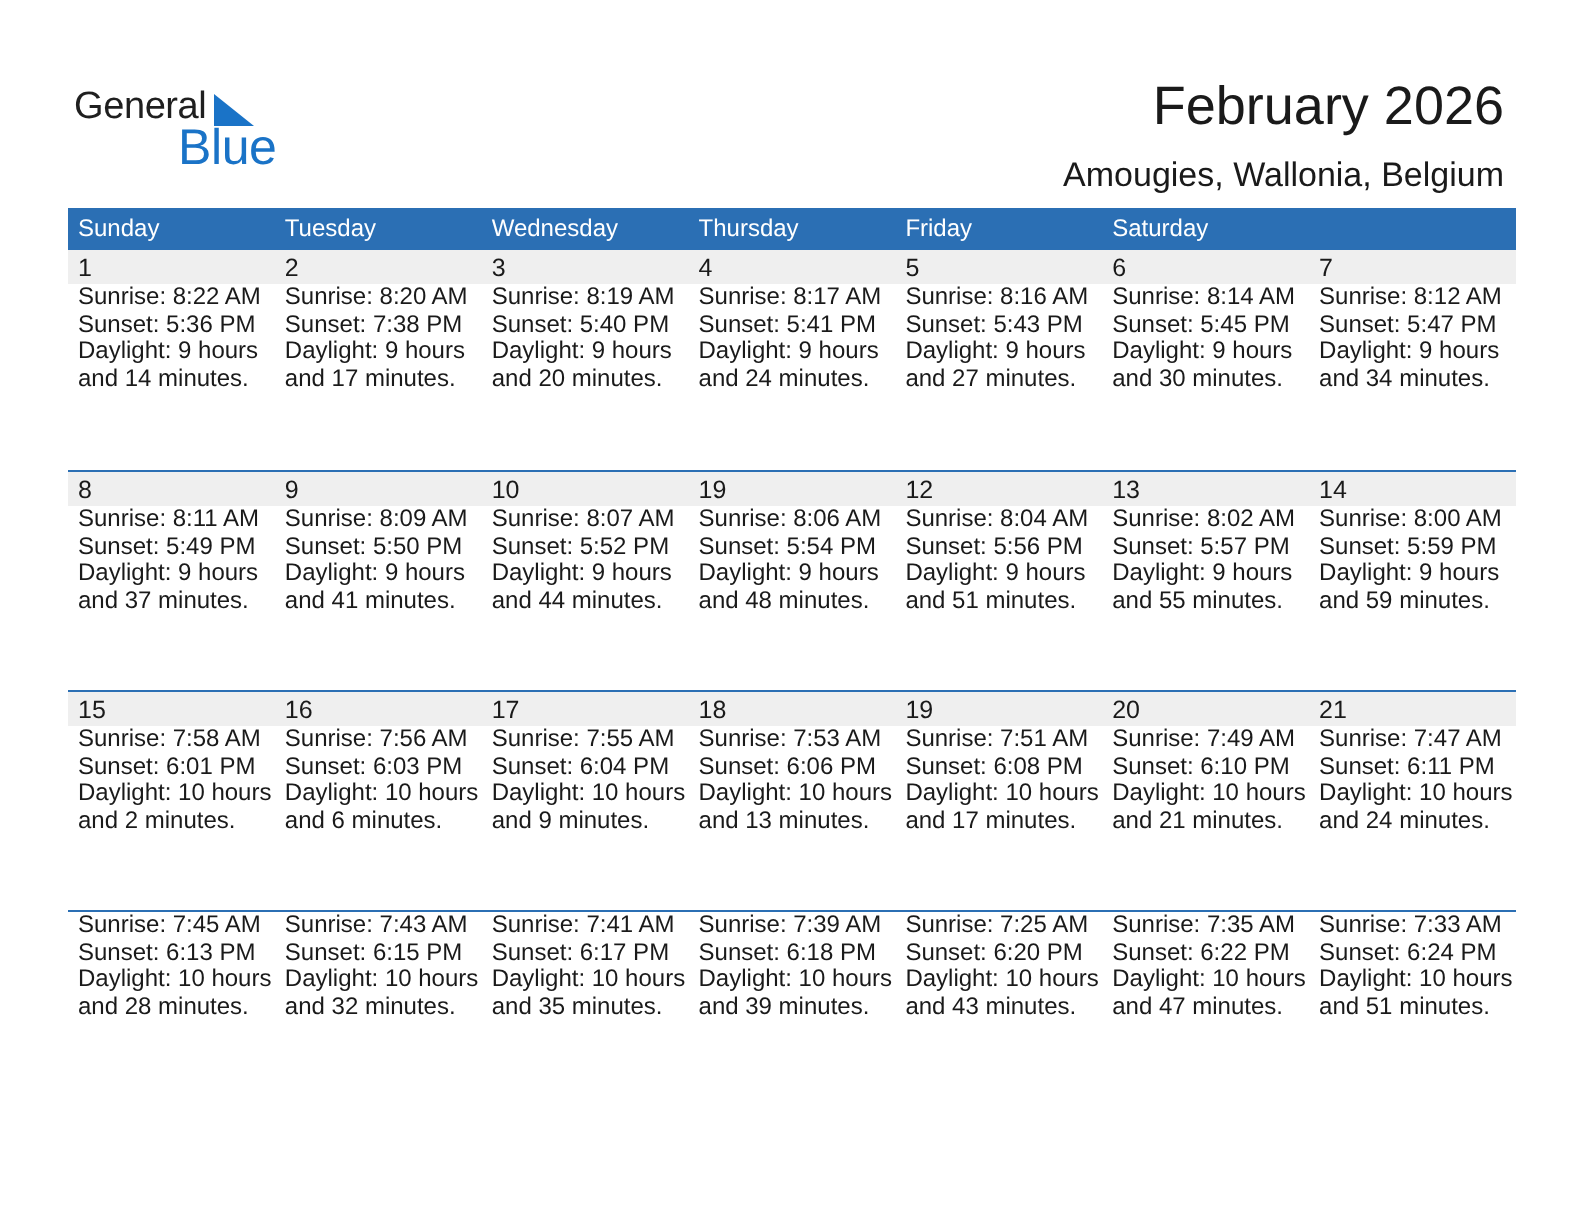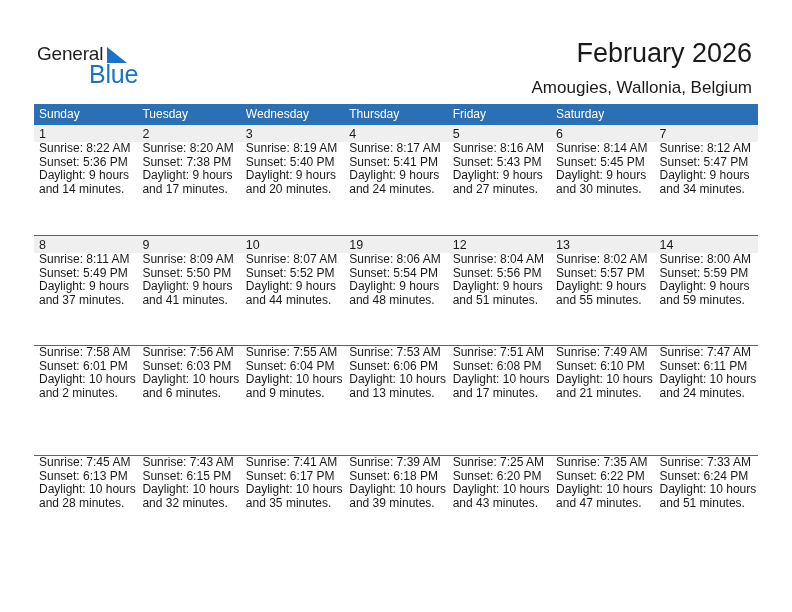--- a/index.html
+++ b/index.html
@@ -150,20 +150,29 @@
           </div>
           <div class="info-cell">
             <div>Sunrise: 8:00 AM</div>
             <div>Sunset: 5:59 PM</div>
             <div>Daylight: 9 hours</div>
             <div>and 59 minutes.</div>
           </div>
         </div>
       </div>
       <div class="week">
+        <div class="date-row">
+          <div class="date-cell">15</div>
+          <div class="date-cell">16</div>
+          <div class="date-cell">17</div>
+          <div class="date-cell">18</div>
+          <div class="date-cell">19</div>
+          <div class="date-cell">20</div>
+          <div class="date-cell">21</div>
+        </div>
         <div class="info-row">
           <div class="info-cell">
             <div>Sunrise: 7:58 AM</div>
             <div>Sunset: 6:01 PM</div>
             <div>Daylight: 10 hours</div>
             <div>and 2 minutes.</div>
           </div>
           <div class="info-cell">
             <div>Sunrise: 7:56 AM</div>
             <div>Sunset: 6:03 PM</div>

